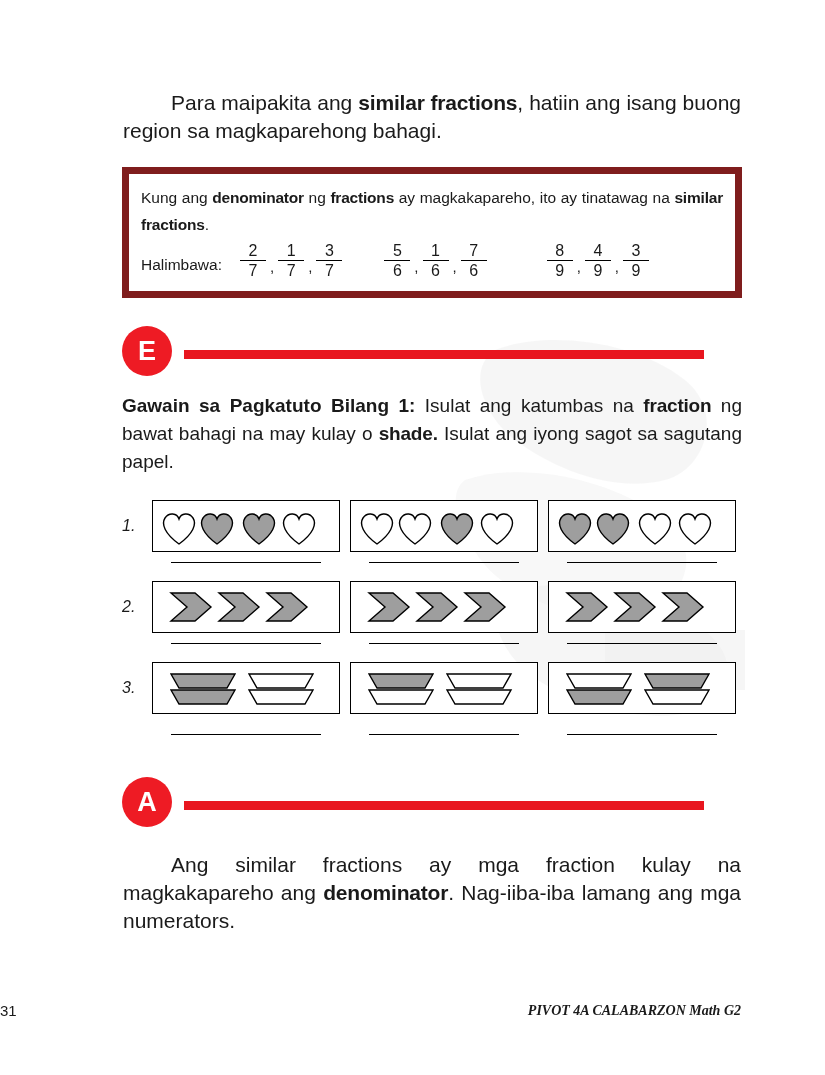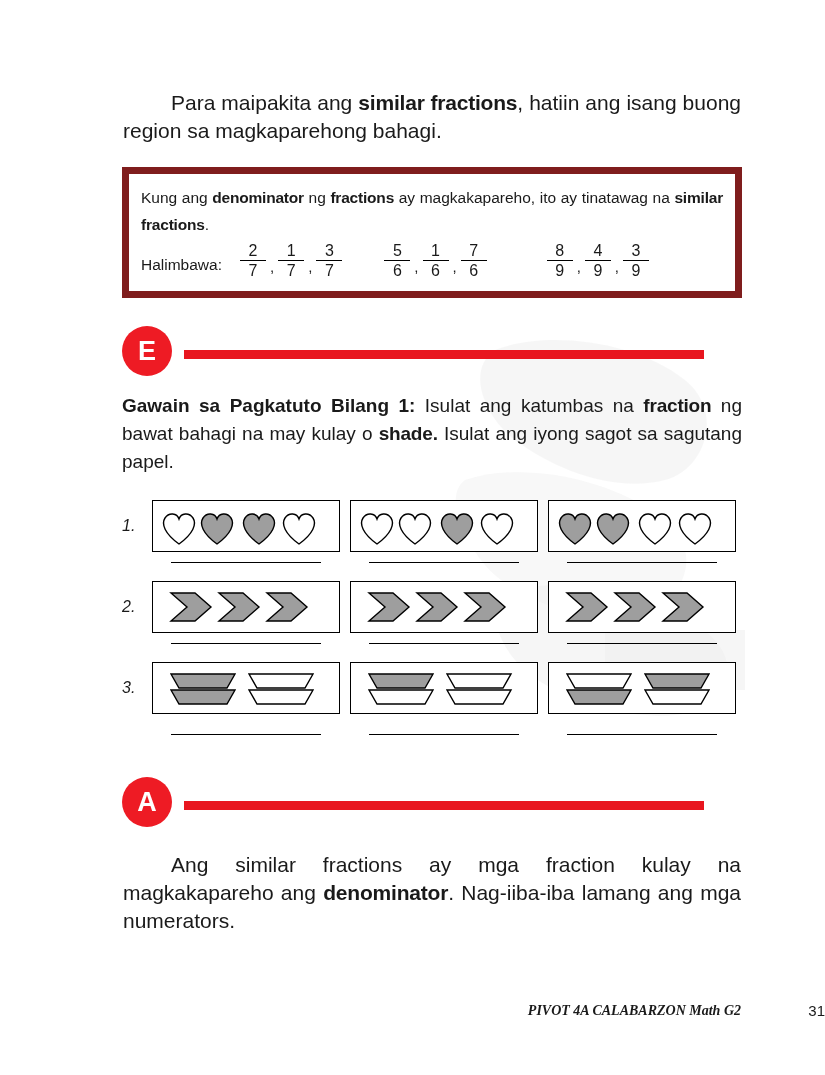--- a/index.html
+++ b/index.html
@@ -141,21 +141,21 @@
     border-top:1.6px solid #000;
     margin:10px 0 0 0;
   }
   .ansline.top{margin:0 0 8px 0;}
 
   
   .footer{
     position:absolute;
     left:0;bottom:56px;
     width:825px;
-    text-align:right;
+    text-align:left;
     font-size:15px;
   }
   .pagenum{display:inline-block;}
   .footer-credit{
     position:absolute;
     right:84px;bottom:56px;
     font-size:14px;
     font-style:italic;
     font-weight:bold;
     font-family:"Liberation Serif", serif;

